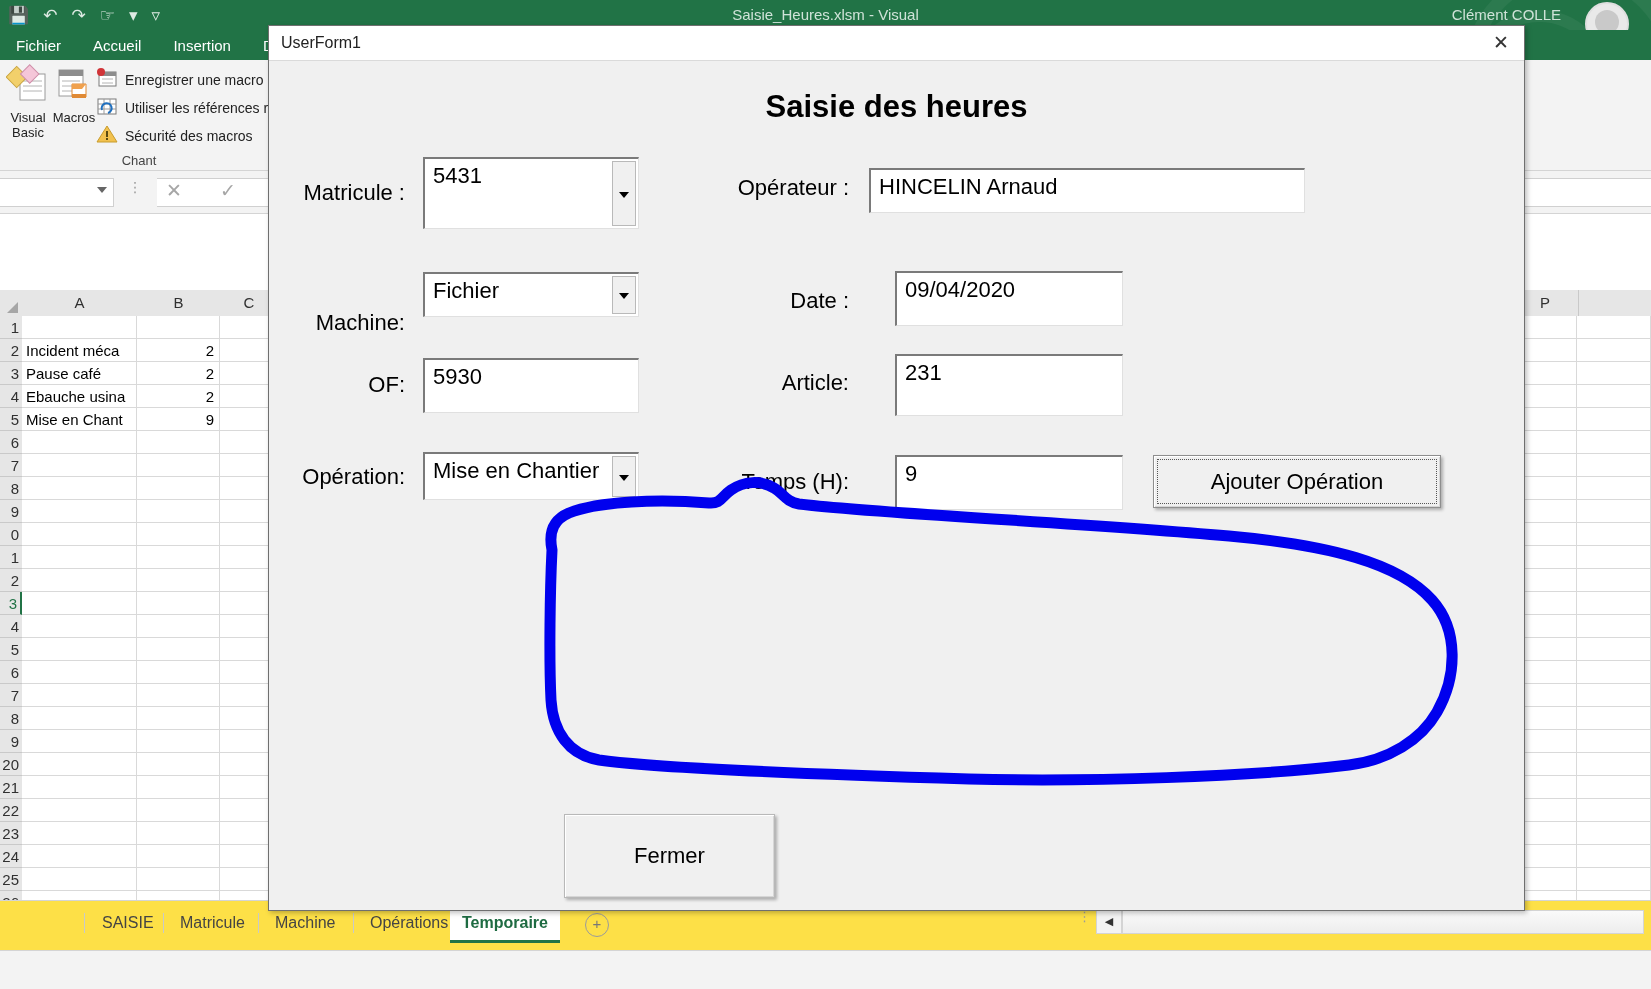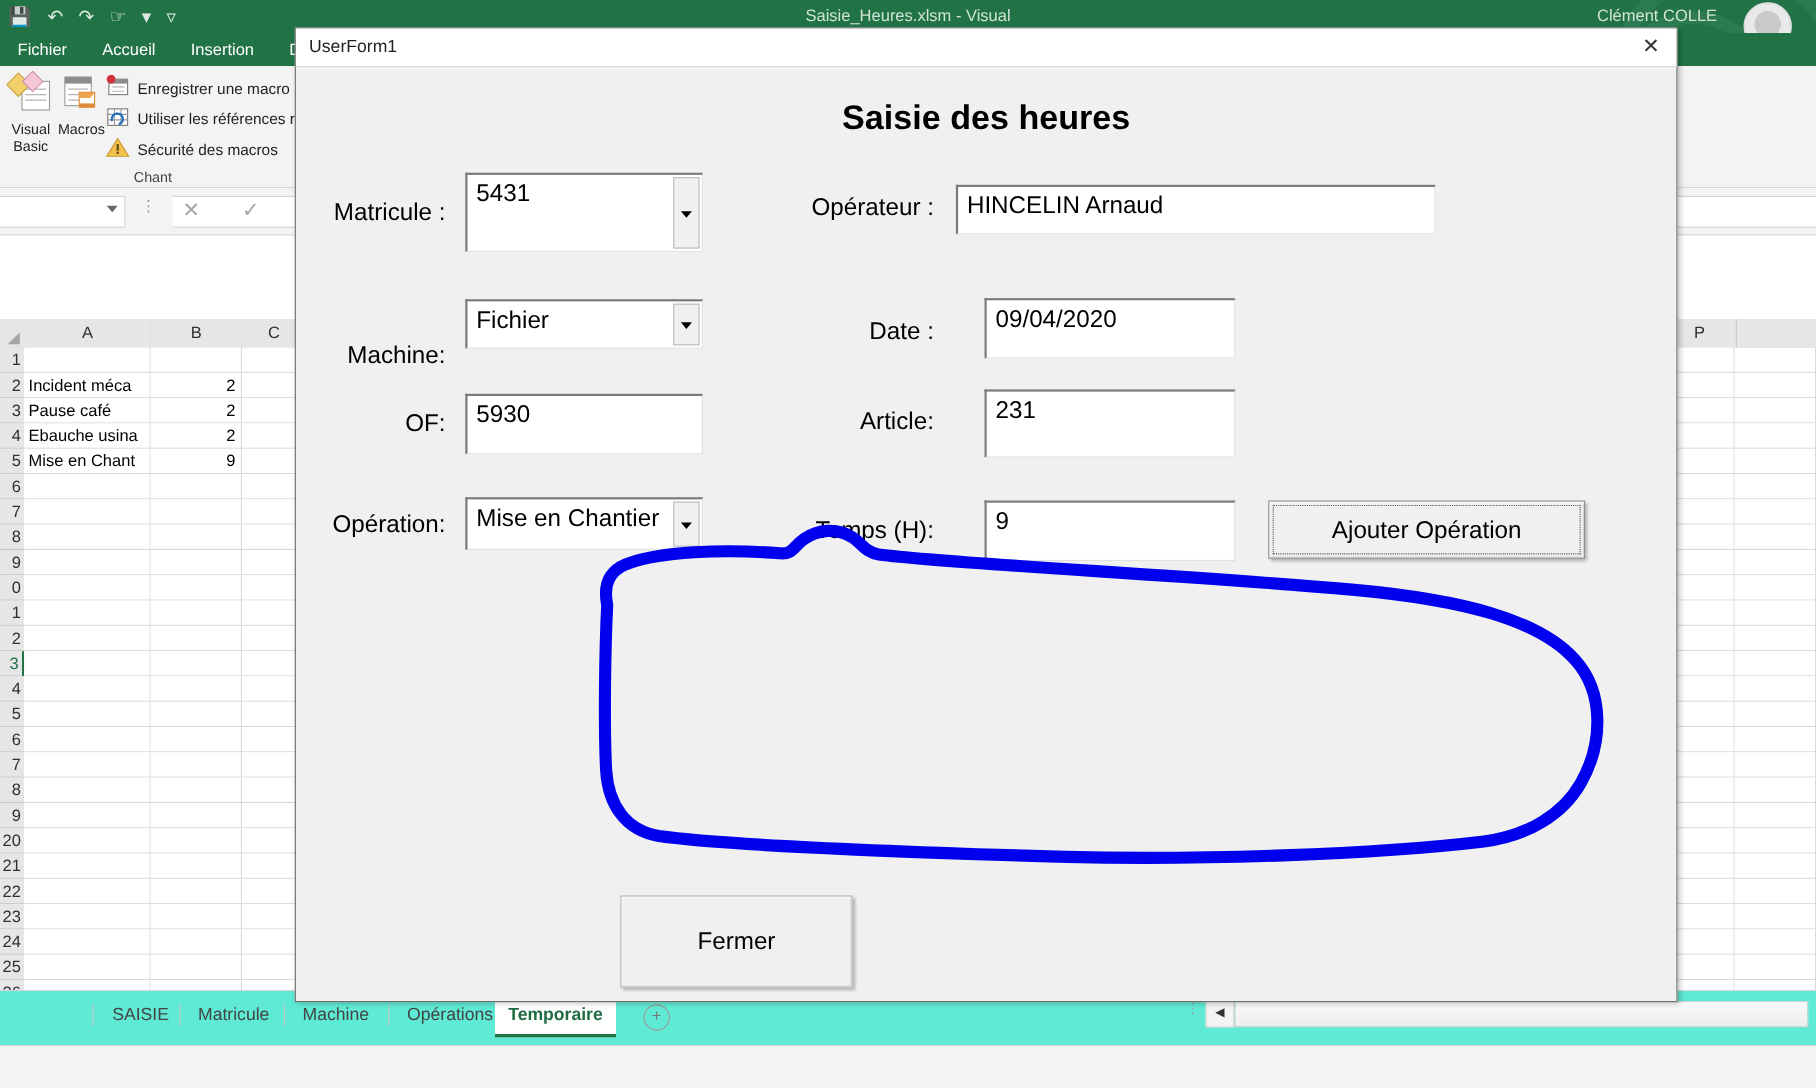--- a/index.html
+++ b/index.html
@@ -74,21 +74,21 @@
   .grid-headrow{position:absolute;left:0;top:290px;width:1651px;height:26px;background:#e6e6e6;border-bottom:1px solid #c9c9c9;}
   .corner{position:absolute;left:0;top:290px;width:22px;height:26px;background:#e6e6e6;}
   .corner::after{content:"";position:absolute;right:4px;bottom:3px;border-left:11px solid transparent;border-bottom:11px solid #a6a6a6;}
   .colhead{position:absolute;top:290px;height:26px;line-height:26px;text-align:center;font-size:15px;color:#303030;background:#e6e6e6;border-right:1px solid #c9c9c9;}
   .rowhead{position:absolute;left:0;width:22px;height:23px;line-height:23px;text-align:right;padding-right:3px;font-size:15px;color:#303030;background:#e6e6e6;border-bottom:1px solid #c9c9c9;box-sizing:border-box;}
   .rowhead.sel{color:#217346;border-right:2px solid #217346;}
   .cell{position:absolute;height:23px;line-height:23px;font-size:15px;color:#000;border-right:1px solid #d9d9d9;border-bottom:1px solid #d9d9d9;box-sizing:border-box;background:#fff;overflow:hidden;white-space:nowrap;}
   .cell.num{text-align:right;padding-right:5px;}
   .cell.txt{padding-left:4px;}
 
-  .sheettabbar{position:absolute;left:0;top:900px;width:1651px;height:50px;background:#5eead4;border-top:1px solid #d4d4d4;}
+  .sheettabbar{position:absolute;left:0;top:900px;width:1651px;height:50px;background:#fde047;border-top:1px solid #d4d4d4;}
   .sheettab{position:absolute;top:5px;height:34px;line-height:34px;font-size:16px;color:#444;padding:0 12px;white-space:nowrap;}
   .sheettab.active{color:#1e6b42;font-weight:bold;background:#ffffff;border-bottom:3px solid #217346;}
   .tabsep{position:absolute;top:12px;width:1px;height:20px;background:#c9c9c9;}
   .plustab{position:absolute;top:12px;width:22px;height:22px;border-radius:50%;border:1px solid #9b9b9b;color:#777;font-size:15px;line-height:20px;text-align:center;}
   .hscroll{position:absolute;left:1122px;top:910px;width:520px;height:22px;background:linear-gradient(#fafafa,#ededed);border:1px solid #d4d4d4;}
   .hsleft{position:absolute;left:1096px;top:910px;width:24px;height:22px;background:#f3f3f3;border:1px solid #d4d4d4;color:#333;font-size:11px;text-align:center;line-height:20px;}
   .hsdots{position:absolute;left:1078px;top:914px;color:#9a9a9a;font-size:13px;line-height:6px;}
   .statusbar{position:absolute;left:0;top:950px;width:1651px;height:39px;background:#f3f3f3;border-top:1px solid #d4d4d4;}
 
   

